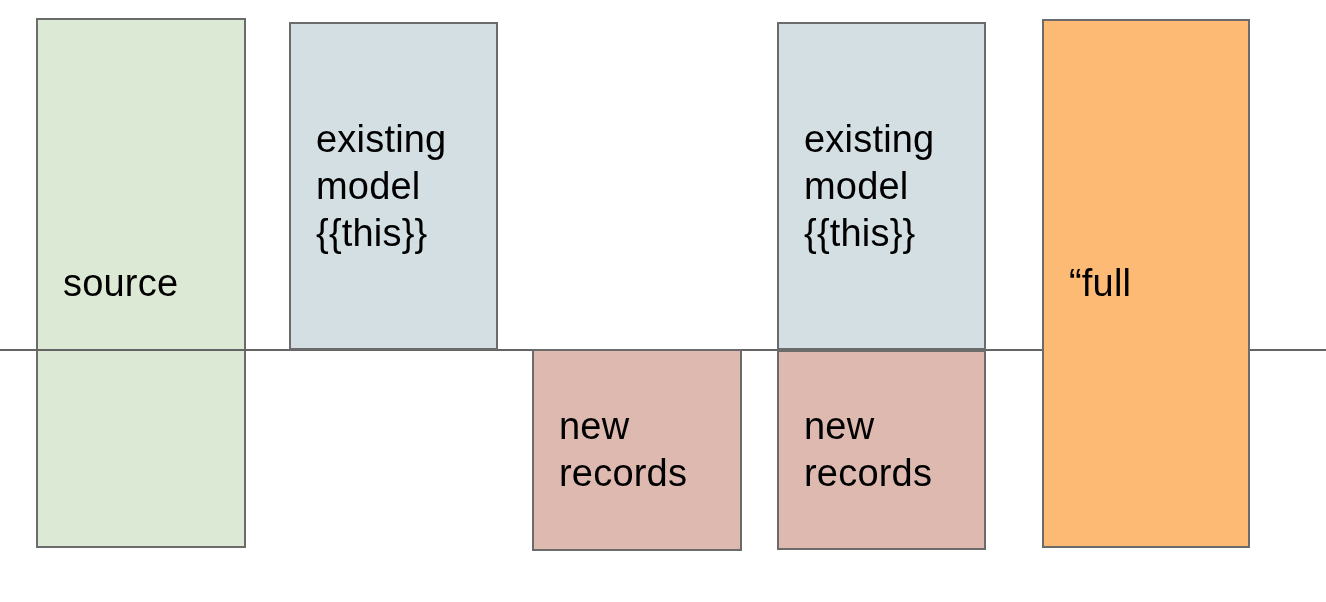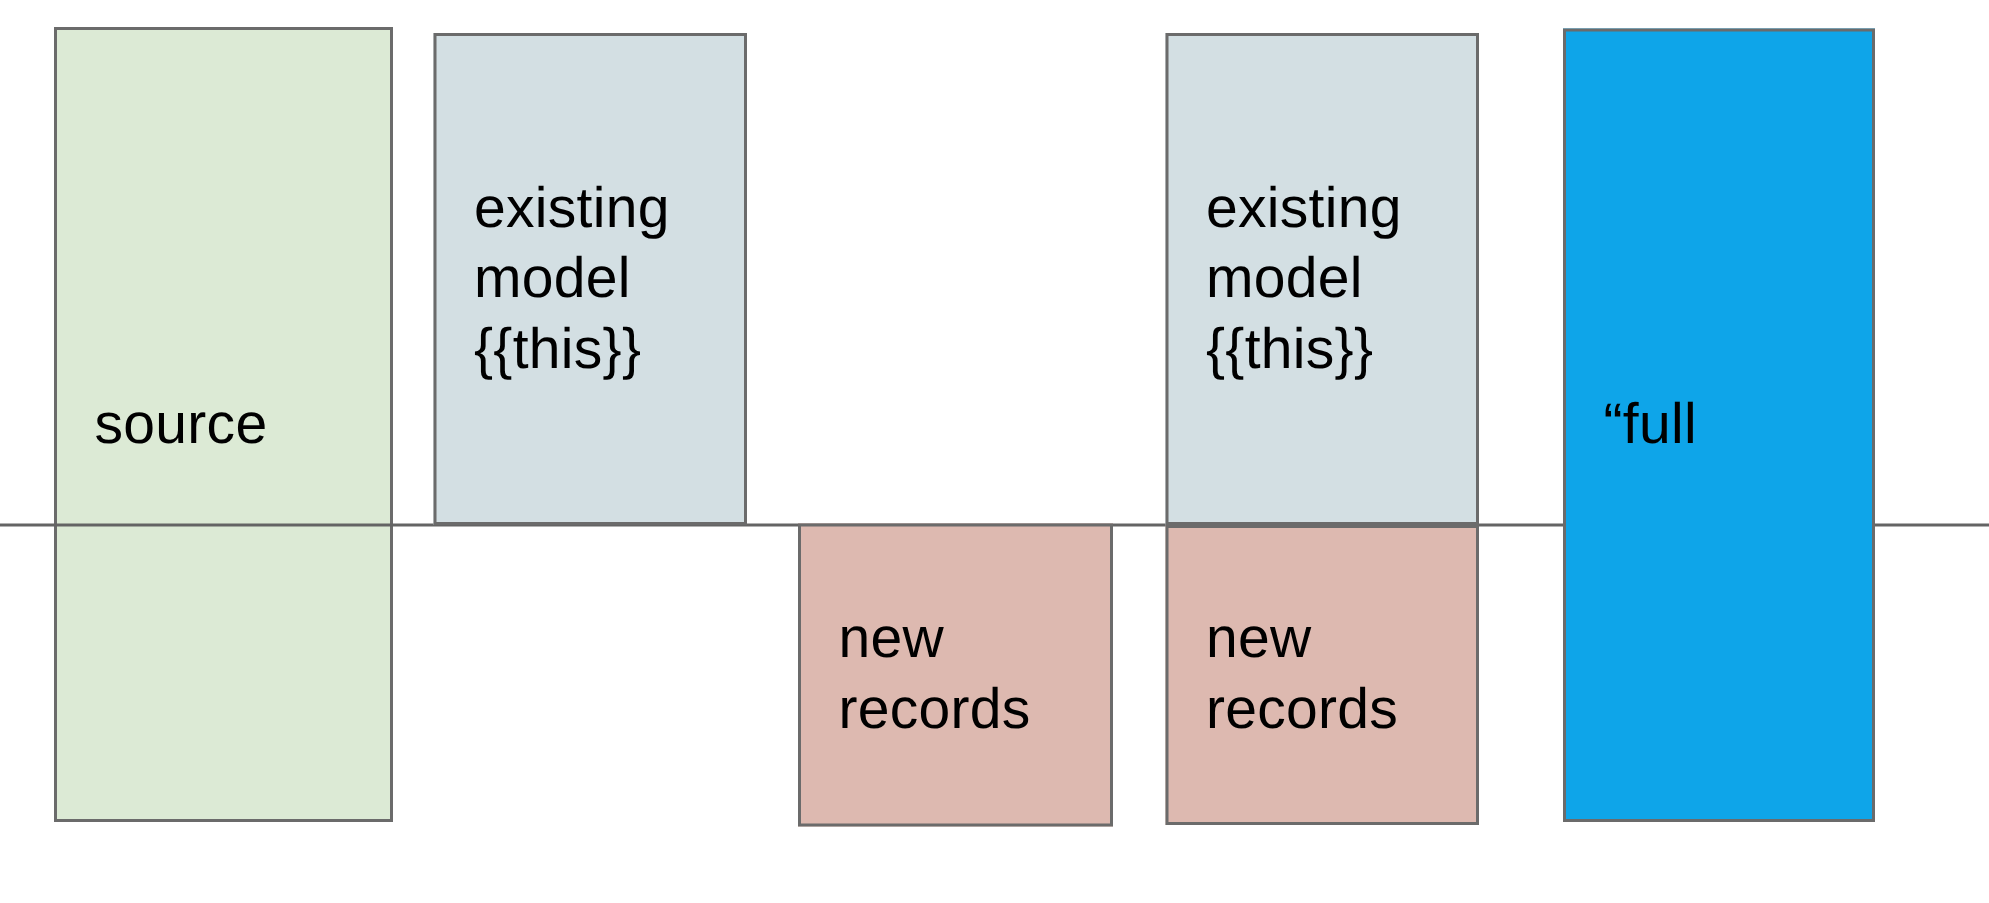--- a/index.html
+++ b/index.html
@@ -38,38 +38,38 @@
     display: block;
     white-space: nowrap;
   }
 </style>
 </head>
 <body>
 
 <div class="stage" id="stage" style="width: 1326px; height: 602px; background: rgb(255, 255, 255);">
   <div class="hline" id="hline" style="top: 349px; height: 2px; background: rgb(100, 100, 100);"></div>
   <div id="boxes-layer">
-      <div class="box" style="left: 36px; top: 18px; width: 226px; height: 530px; background: rgb(220, 234, 213); border-color: rgb(107, 107, 107); color: rgb(0, 0, 0); z-index: 1;">
+      <div class="box" style="left: 36px; top: 18px; width: 210px; height: 530px; background: rgb(220, 234, 213); border-color: rgb(107, 107, 107); color: rgb(0, 0, 0); z-index: 1;">
         <span class="line">source</span>
       </div>
       <div class="box" style="left: 289px; top: 22px; width: 209px; height: 328px; background: rgb(211, 223, 227); border-color: rgb(107, 107, 107); color: rgb(0, 0, 0); z-index: 3;">
         <span class="line">existing</span>
         <span class="line">model</span>
         <span class="line">{{this}}</span>
       </div>
       <div class="box" style="left: 532px; top: 349px; width: 210px; height: 202px; background: rgb(221, 185, 176); border-color: rgb(107, 107, 107); color: rgb(0, 0, 0); z-index: 3;">
         <span class="line">new</span>
         <span class="line">records</span>
       </div>
       <div class="box" style="left: 777px; top: 22px; width: 209px; height: 328px; background: rgb(211, 223, 227); border-color: rgb(107, 107, 107); color: rgb(0, 0, 0); z-index: 3;">
         <span class="line">existing</span>
         <span class="line">model</span>
         <span class="line">{{this}}</span>
       </div>
       <div class="box" style="left: 777px; top: 350px; width: 209px; height: 200px; background: rgb(221, 185, 176); border-color: rgb(107, 107, 107); color: rgb(0, 0, 0); z-index: 3;">
         <span class="line">new</span>
         <span class="line">records</span>
       </div>
-      <div class="box" style="left: 1042px; top: 19px; width: 208px; height: 529px; background: #0ea5e9; border-color: rgb(107, 107, 107); color: rgb(0, 0, 0); z-index: 3;">
+      <div class="box" style="left: 1042px; top: 19px; width: 208px; height: 529px; background: #fdba74; border-color: rgb(107, 107, 107); color: rgb(0, 0, 0); z-index: 3;">
         <span class="line">“full</span>
       </div>
     </div>
 </div>
 
 </body></html>

